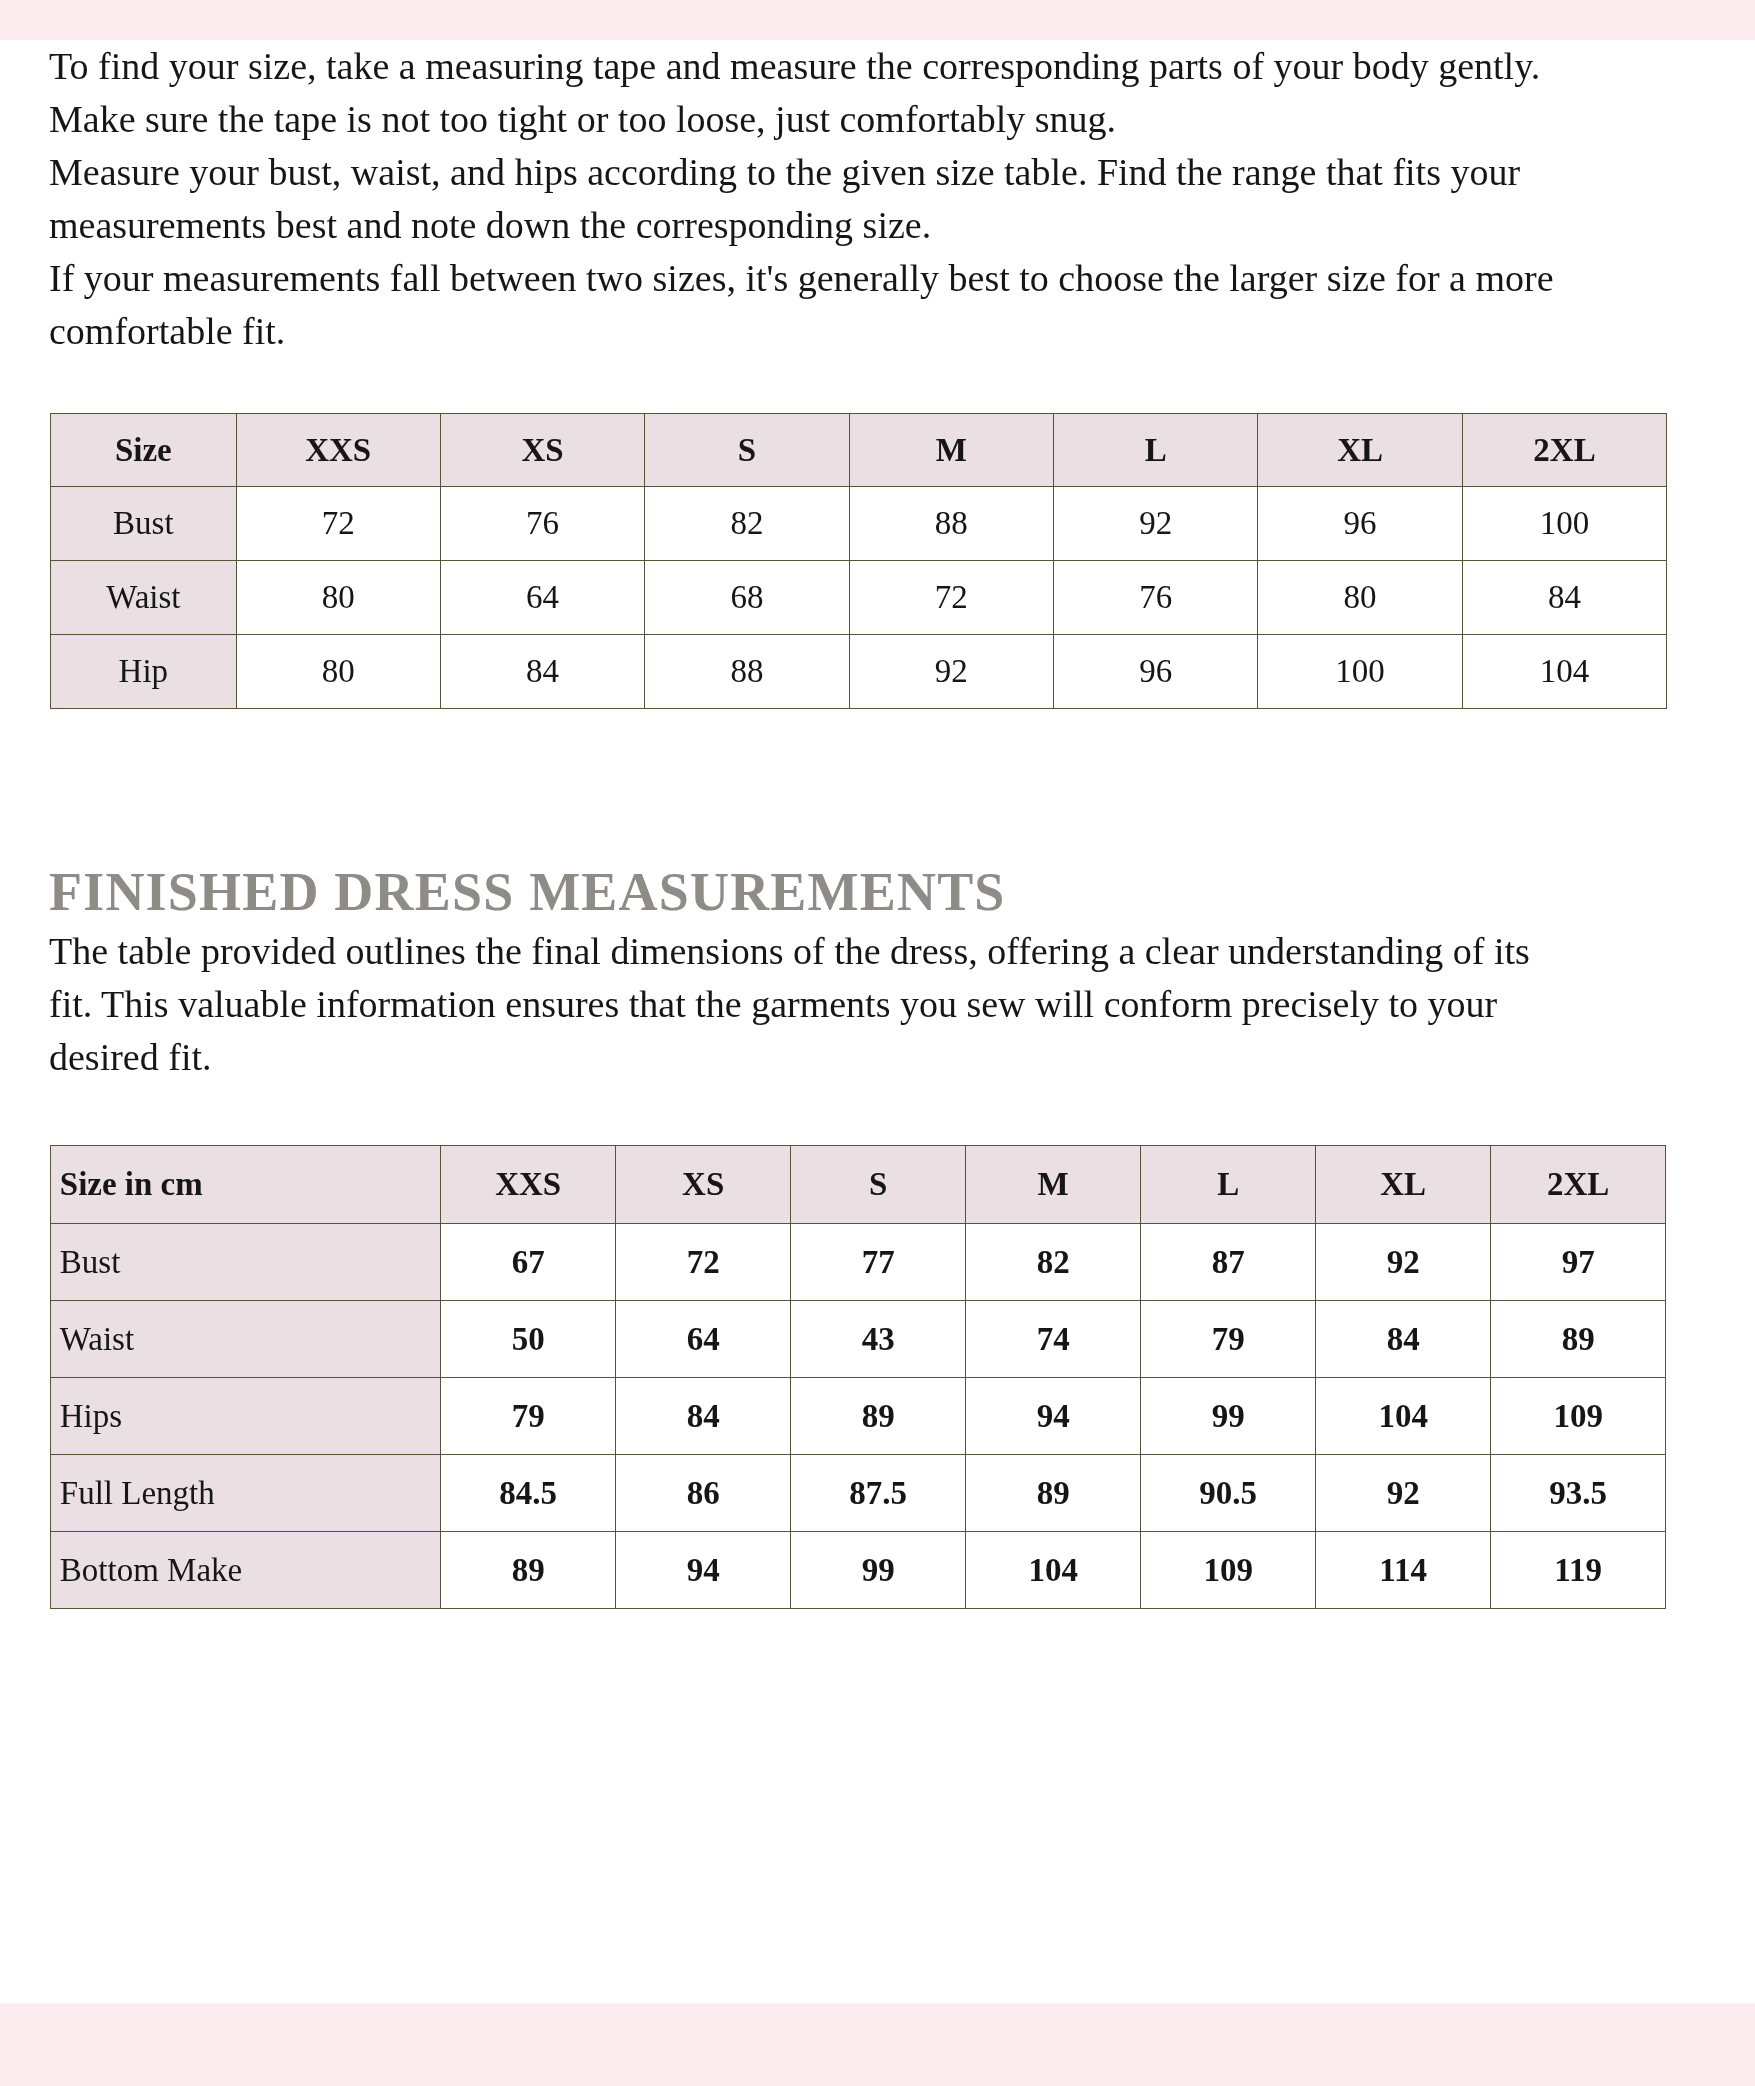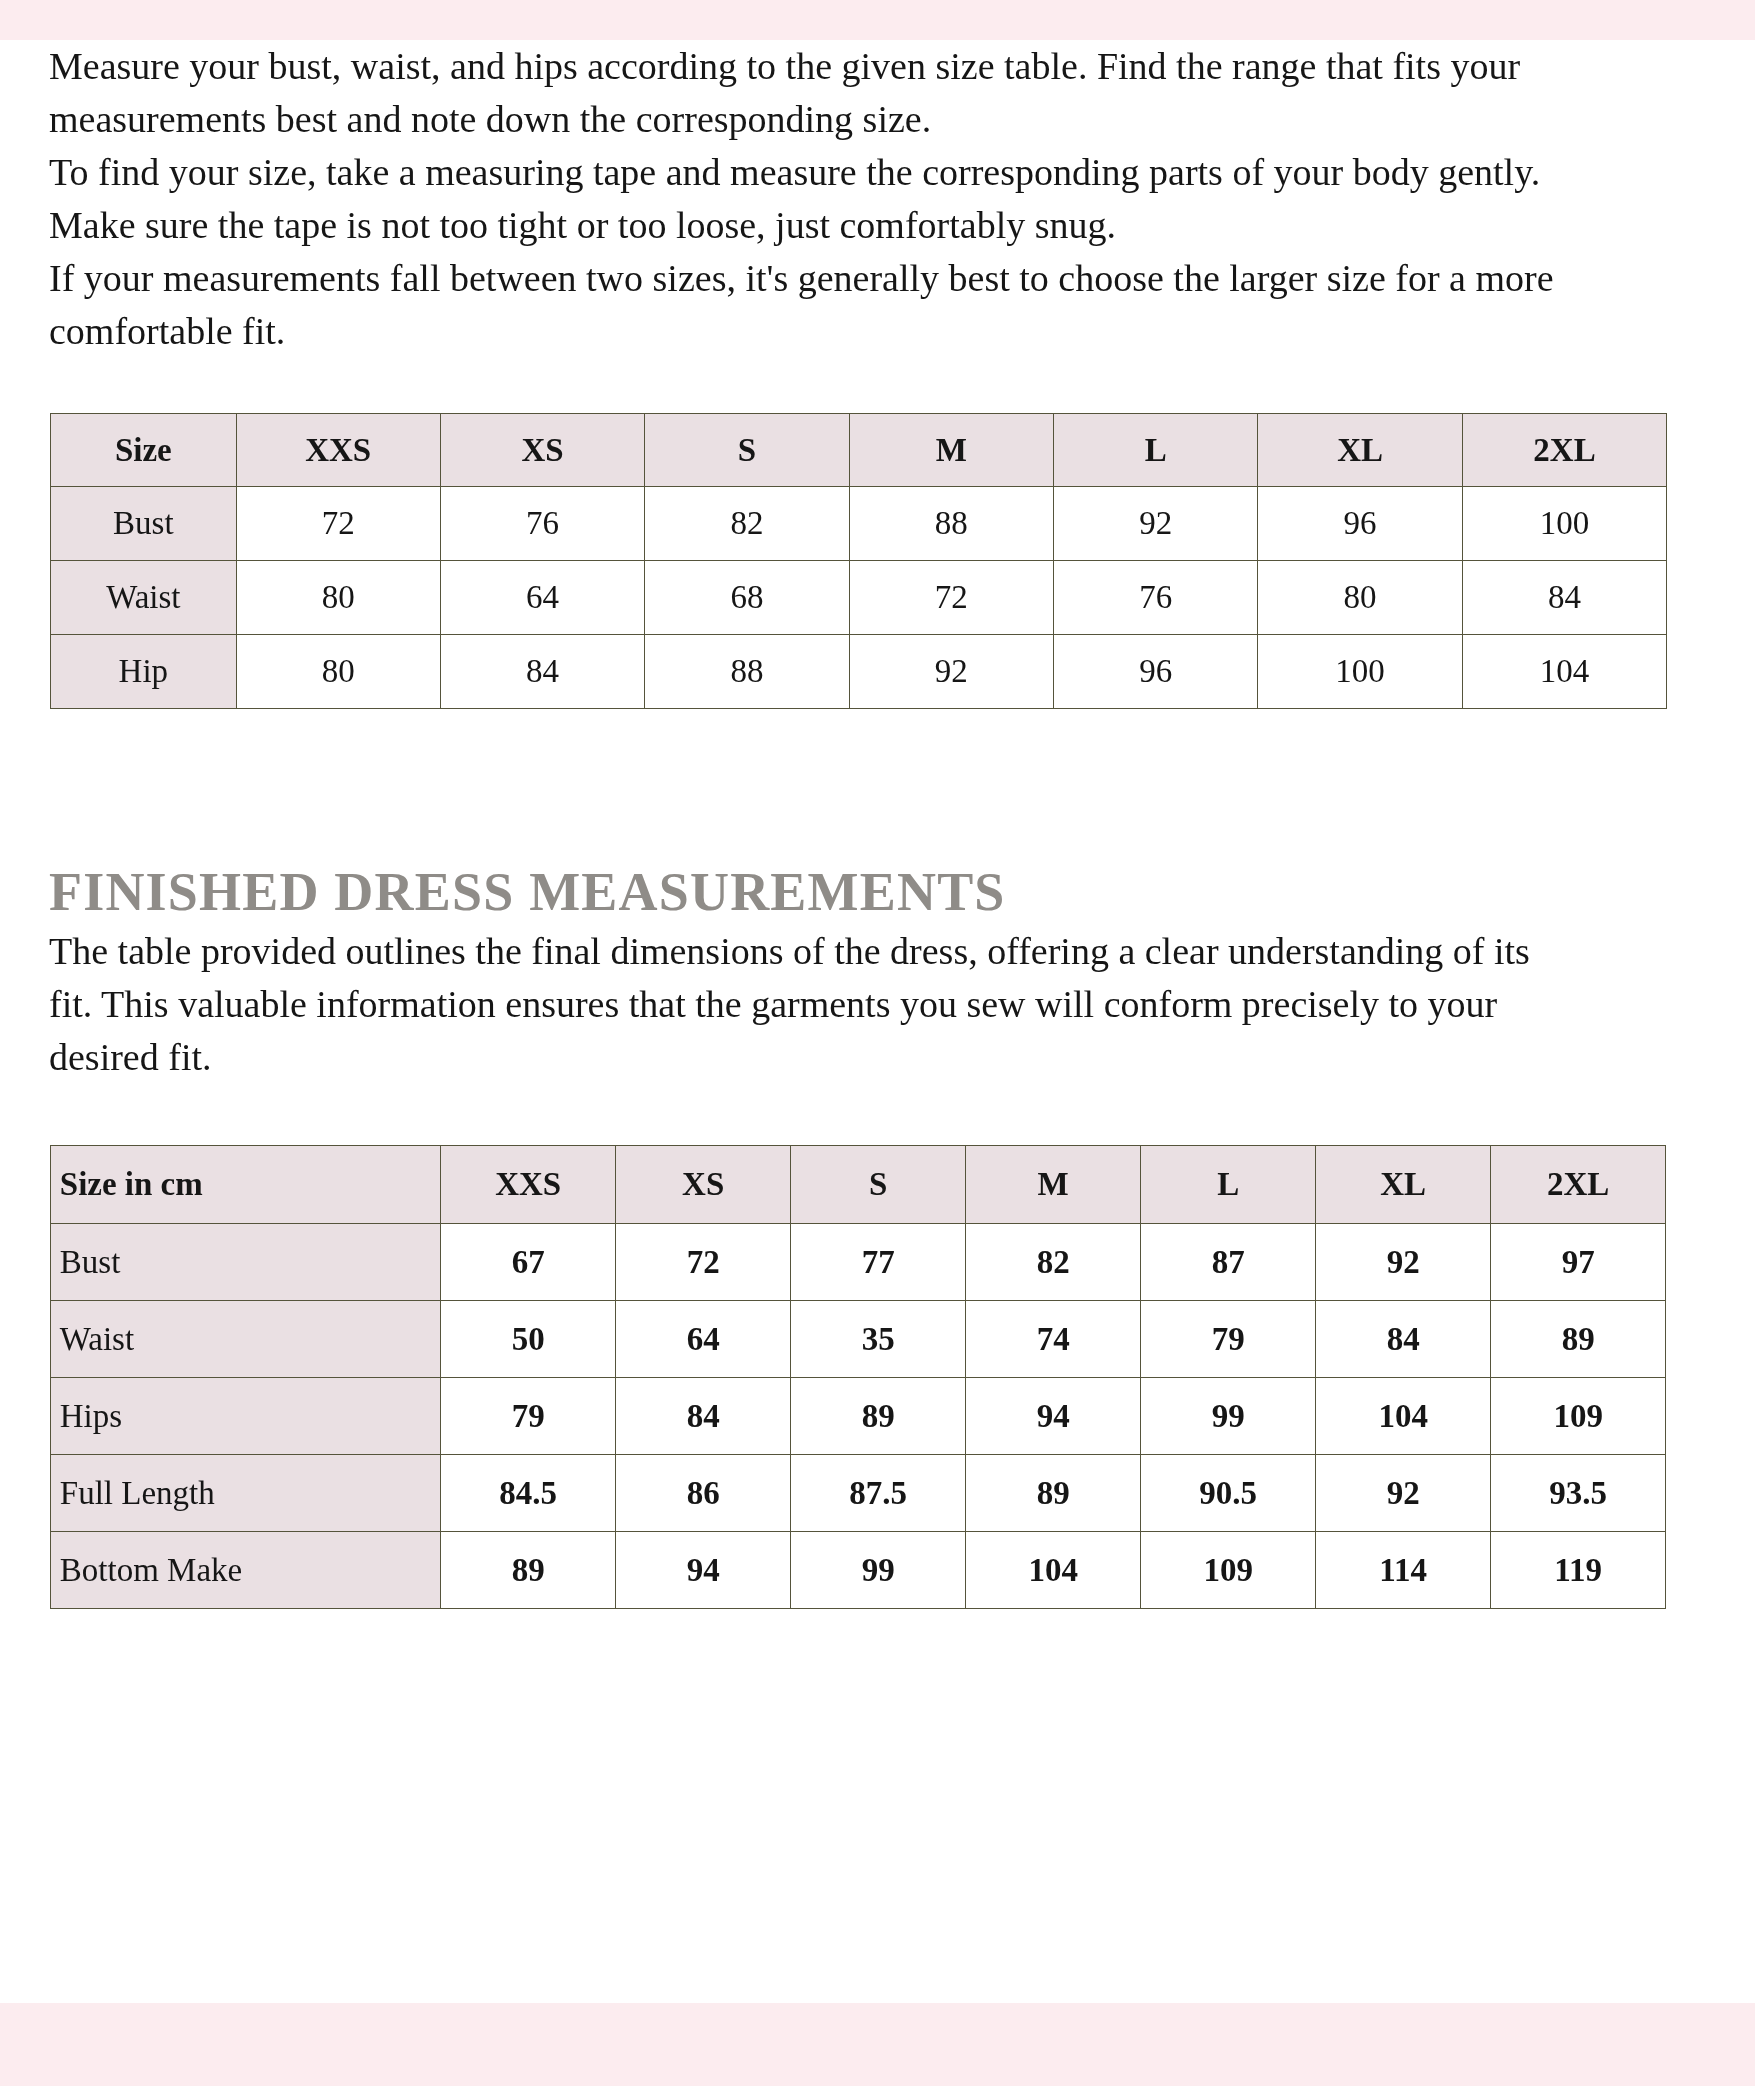--- a/index.html
+++ b/index.html
@@ -82,24 +82,24 @@
   }
 </style>
 </head>
 <body>
 
 <div class="page">
   <div class="strip top"></div>
   <div class="strip bottom"></div>
 
   <div class="content">
+    <p class="body-par p1">To find your size, take a measuring tape and measure the corresponding parts of your body gently.
+Make sure the tape is not too tight or too loose, just comfortably snug.</p>
     <p class="body-par p2">Measure your bust, waist, and hips according to the given size table. Find the range that fits your
 measurements best and note down the corresponding size.</p>
-    <p class="body-par p1">To find your size, take a measuring tape and measure the corresponding parts of your body gently.
-Make sure the tape is not too tight or too loose, just comfortably snug.</p>
     <p class="body-par p3">If your measurements fall between two sizes, it's generally best to choose the larger size for a more
 comfortable fit.</p>
 
     <table class="size-table t1">
         <colgroup>
           <col style="width: 185px;">
           <col style="width: 204px;">
           <col style="width: 204px;">
           <col style="width: 204px;">
           <col style="width: 204px;">
@@ -190,21 +190,21 @@
             <td>77</td>
             <td>82</td>
             <td>87</td>
             <td>92</td>
             <td>97</td>
           </tr>
           <tr>
             <td class="row-label">Waist</td>
             <td>50</td>
             <td>64</td>
-            <td>35</td>
+            <td>43</td>
             <td>74</td>
             <td>79</td>
             <td>84</td>
             <td>89</td>
           </tr>
           <tr>
             <td class="row-label">Hips</td>
             <td>79</td>
             <td>84</td>
             <td>89</td>

